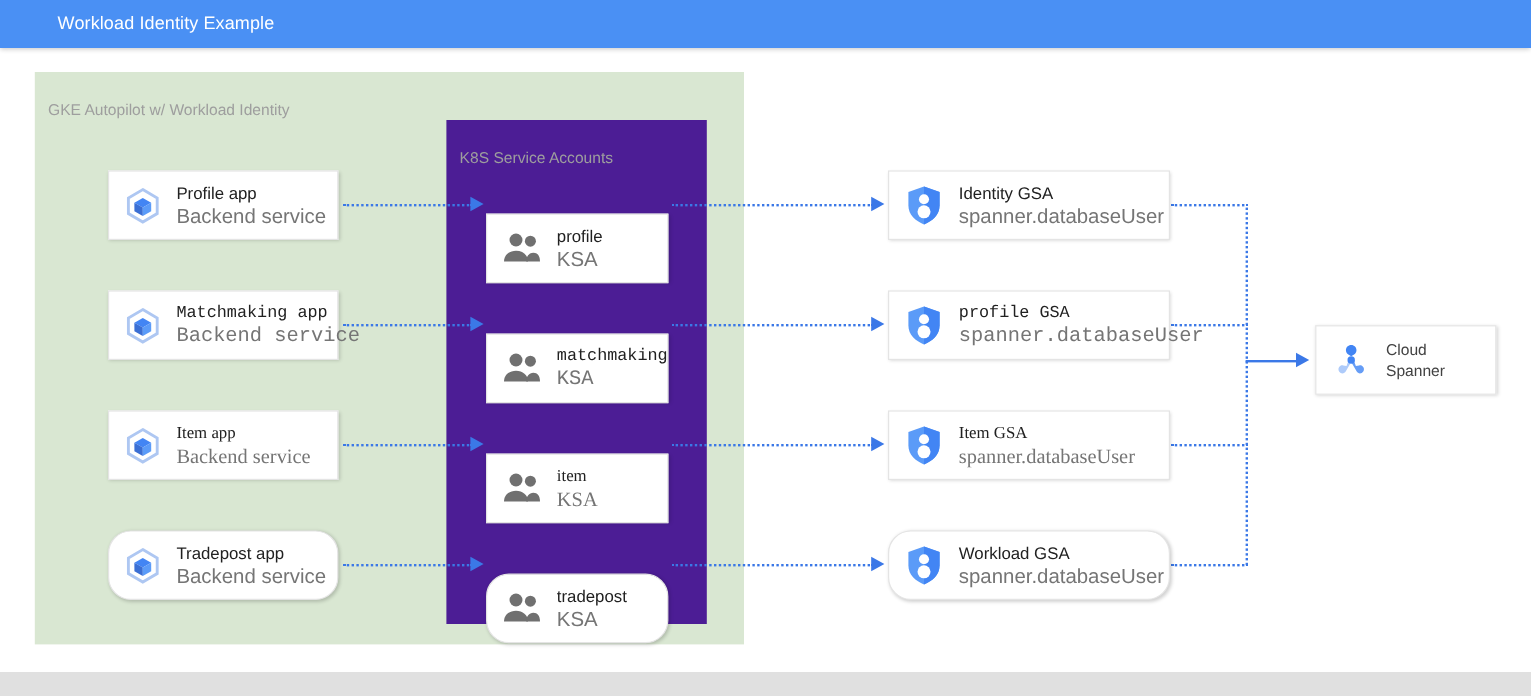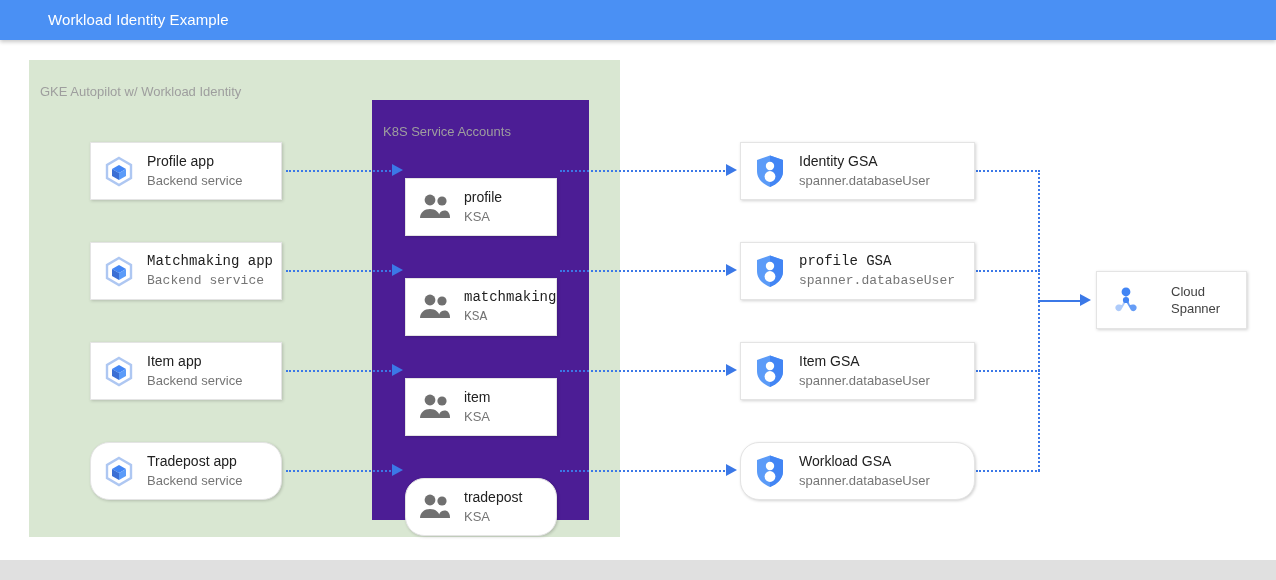--- a/index.html
+++ b/index.html
@@ -104,46 +104,46 @@
     flex-direction: column;
     justify-content: space-between;
     white-space: nowrap;
   }
   .node-title {
     font-size: 14px;
     color: #212121;
     line-height: 19px;
   }
   .node-sub {
-    font-size: 13px;
+    font-size: 17px;
     color: #757575;
     line-height: 19px;
   }
 
   
   .col-app   { left: 90px;  width: 192px; height: 58px; }
   .col-app  .node-icon { width: 56px; }
   .col-app  .node-text { margin-left: 0px; }
 
   .col-ksa   { left: 405px; width: 152px; height: 58px; margin-top: 36px; }
   .col-ksa  .node-icon { width: 58px; }
 
   .col-gsa   { left: 740px; width: 235px; height: 58px; }
   .col-gsa  .node-icon { width: 58px; }
 
   .node-spanner {
     left: 1096px; top: 231px;
-    width: 151px; height: 58px; gap: 16px;
+    width: 151px; height: 58px;
   }
   .node-spanner .node-icon { width: 58px; }
   .node-spanner .node-title { font-size: 13px; color: #424242; line-height: 17px; white-space: nowrap; }
 
   .row-1 { top: 102px; }
   .row-2 { top: 202px; font-family: Liberation Mono, monospace; }
-  .row-3 { top: 302px; }
+  .row-3 { top: 302px; font-family: Liberation Serif, serif; }
   .row-4 { top: 402px; border-radius: 19px; }
 
   
   .overflow-label .node-text { overflow: visible; }
   .dotline-h {
     position: absolute;
     height: 0;
     border-top: 2px dotted #3b78e7;
     z-index: 10;
   }

